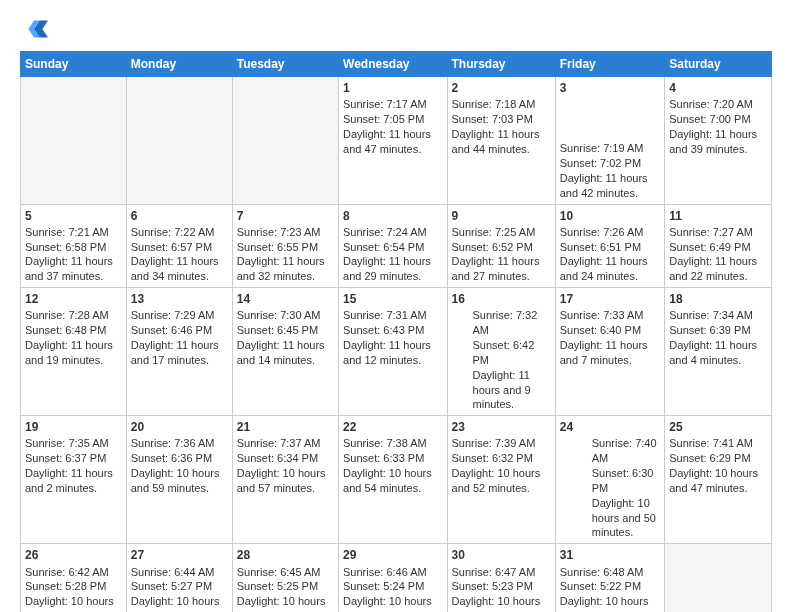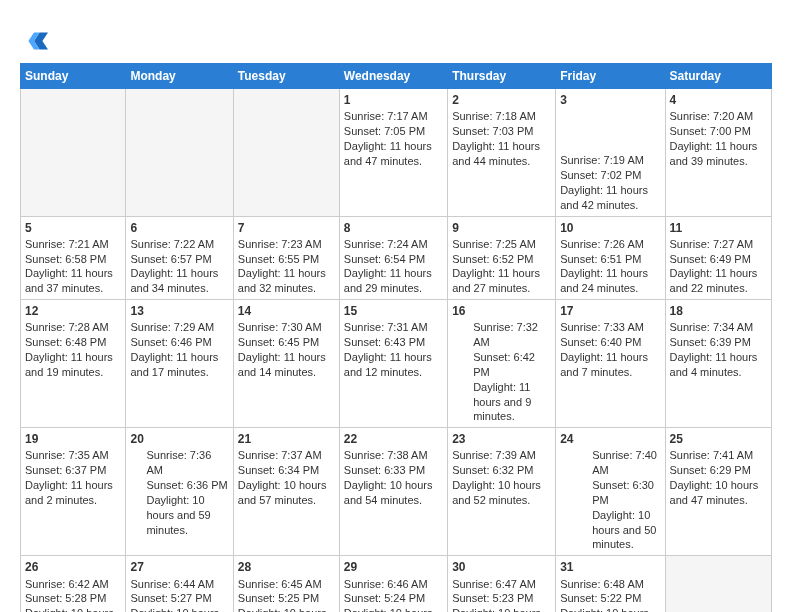--- a/index.html
+++ b/index.html
@@ -7,21 +7,21 @@
       font-family: Arial, sans-serif;
       background: #fff;
       width: 792px;
       height: 612px;
       overflow: hidden;
     }
     .page {
       width: 792px;
       height: 612px;
       background: #fff;
-      padding: 27px 20px 12px 20px;
+      padding: 15px 20px 12px 20px;
       display: flex;
       flex-direction: column;
     }
     .header {
       display: flex;
       justify-content: space-between;
       align-items: flex-start;
       margin-bottom: 8px;
     }
     .logo {
@@ -249,21 +249,21 @@
         </tr>
         <tr>
           <td>
             <span class="day-number">19</span>
             <div class="day-info" style="white-space: pre-line;">Sunrise: 7:35 AM
 Sunset: 6:37 PM
 Daylight: 11 hours and 2 minutes.</div>
           </td>
           <td>
             <span class="day-number">20</span>
-            <div class="day-info" style="white-space: pre-line; margin-left: 16px;">Sunrise: 7:36 AM
+            <div class="day-info" style="white-space: pre-line;">Sunrise: 7:36 AM
 Sunset: 6:36 PM
 Daylight: 10 hours and 59 minutes.</div>
           </td>
           <td>
             <span class="day-number">21</span>
             <div class="day-info" style="white-space: pre-line;">Sunrise: 7:37 AM
 Sunset: 6:34 PM
 Daylight: 10 hours and 57 minutes.</div>
           </td>
           <td>

